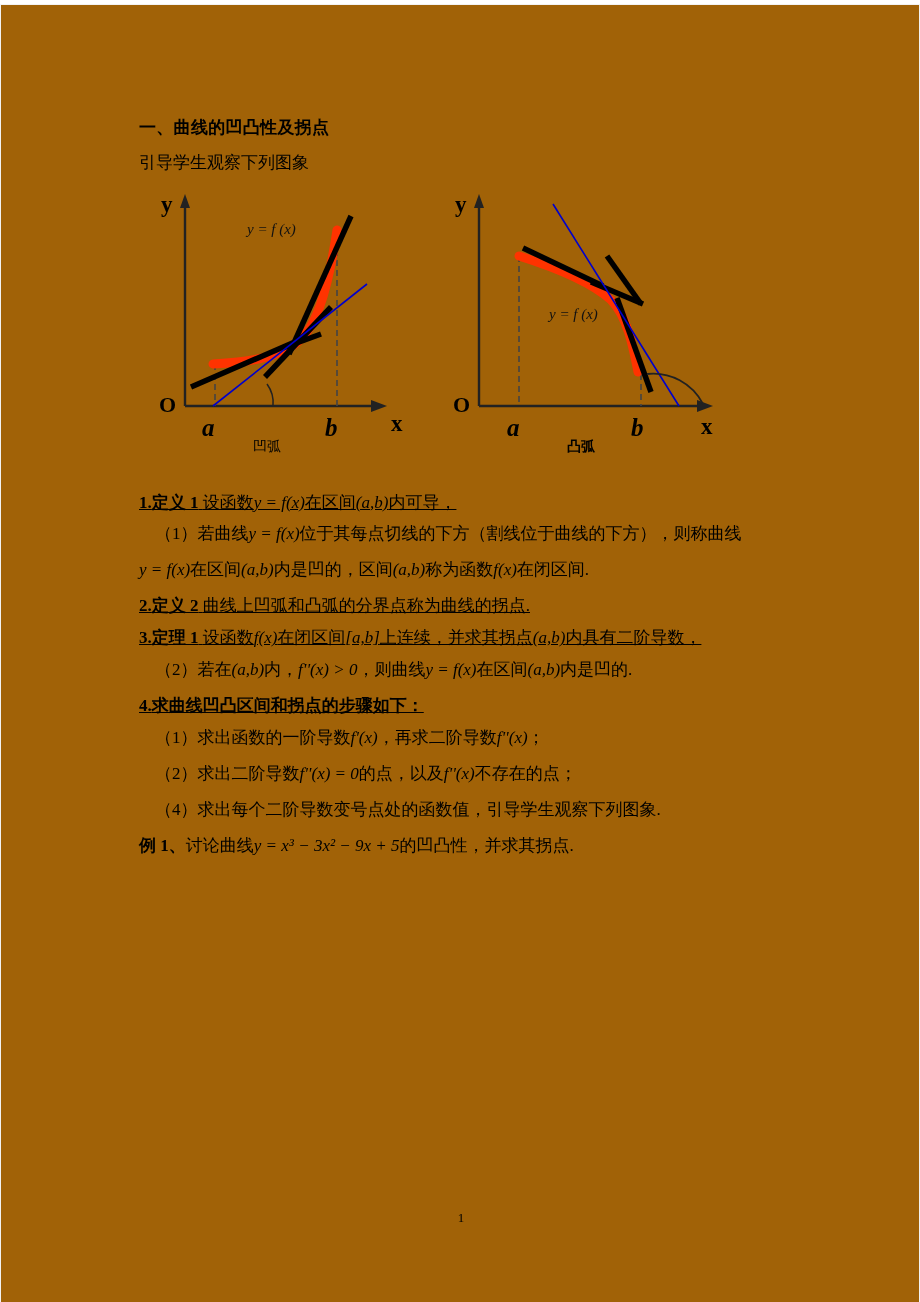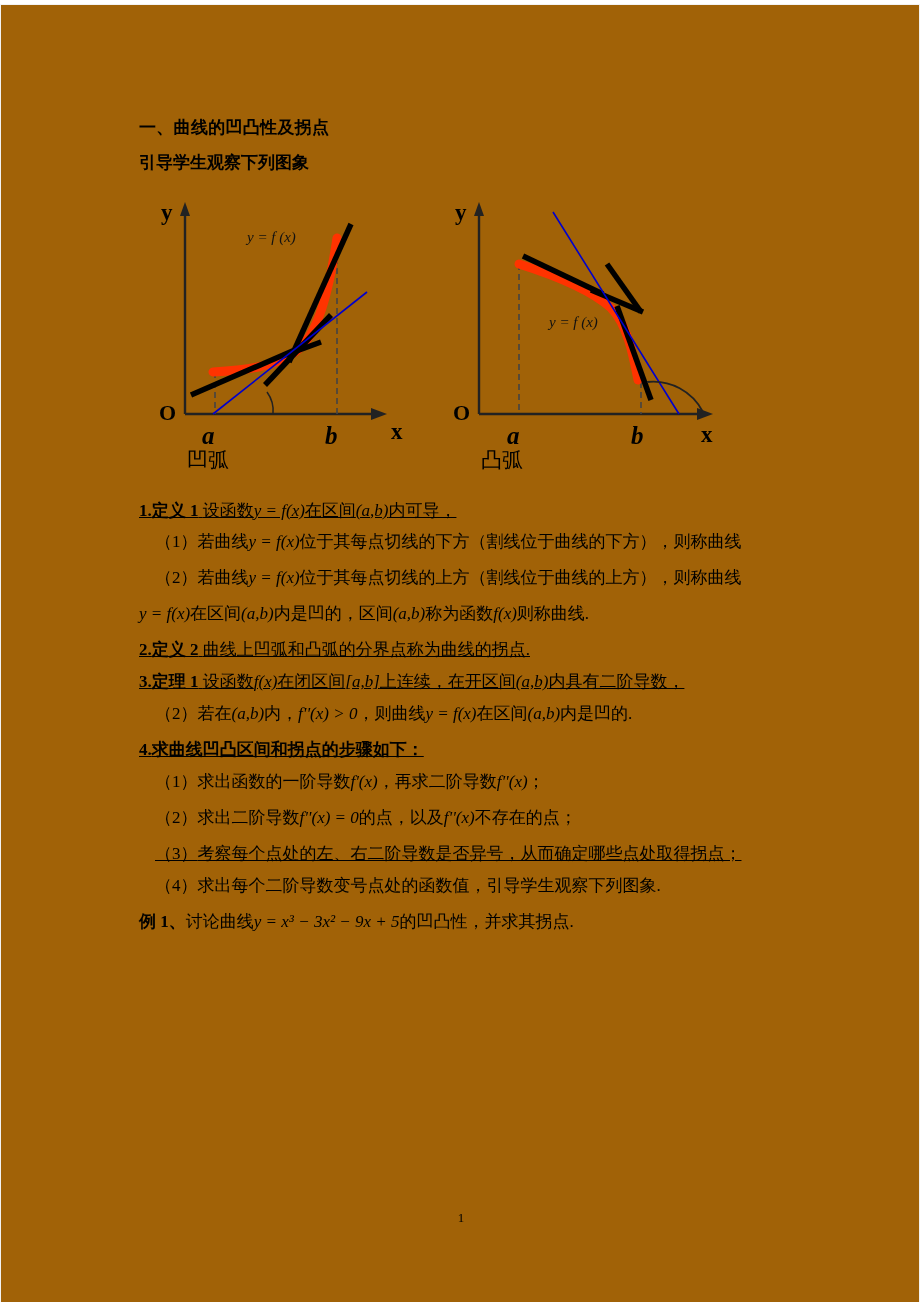--- a/index.html
+++ b/index.html
@@ -34,23 +34,22 @@
   
   .hdg {
     font-weight: bold;
     font-size: 17px;
     letter-spacing: .3px;
     margin: 0 0 14px 0;
     line-height: 1.25;
   }
   .sub {
     font-size: 17px;
-    margin: 0 0 20px 0;
+    margin: 0 0 12px 0;
     line-height: 1.25;
-    font-weight: bold;
   }
   .para {
     font-size: 17px;
     line-height: 1.35;
     margin: 0 0 13px 0;
   }
   .para.tight { margin-bottom: 9px; text-decoration: underline; }
   .para.ind { padding-left: 16px; }
   .b { font-weight: bold; }
   .mi {
@@ -71,26 +70,26 @@
     width: 300px;
     height: 300px;
   }
   .fig-left  { left: 16px; }
   .fig-right { left: 312px; }
   .fig svg { display: block; }
   .fig-caption {
     position: absolute;
     top: 252px;
     width: 300px;
-    text-align: left;
-    font-size: 21px;
+    text-align: center;
+    font-size: 14px;
     font-family: "Liberation Sans", sans-serif;
   }
   .fig-left .fig-caption  { left: 32px; width: 160px; }
-  .fig-right .fig-caption { left: 30px; width: 200px; }
+  .fig-right .fig-caption { left: 30px; width: 200px; font-weight: bold; }
 
   .pagenum {
     position: absolute;
     left: 0;
     top: 1205px;
     width: 920px;
     text-align: center;
     font-size: 13px;
     font-family: "Liberation Serif", serif;
   }
@@ -176,58 +175,52 @@
     <div class="para tight">
       <span class="b">1.</span><span class="b">定义 1</span>
       <span>设函数</span><span class="mi">y = f(x)</span><span>在区间</span><span class="mi">(a,b)</span><span>内可导，</span>
     </div>
 
     <div class="para ind">
       <span>（1）</span><span>若曲线</span><span class="mi">y = f(x)</span><span>位于其每点切线的下方（割线位于曲线的下方），则称曲线</span>
     </div>
 
 
-    <div class="para ind">
-      <span>（2）</span><span>若曲线</span><span class="mi">y = f(x)</span><span>位于其每点切线的上方（割线位于曲线的上方），则称曲线</span>
-    </div>
 
     <div class="para">
-      <span class="mi">y = f(x)</span><span>在区间</span><span class="mi">(a,b)</span><span>内是凹的，区间</span><span class="mi">(a,b)</span><span>称为函数</span><span class="mi">f(x)</span><span>则称曲线.</span>
+      <span class="mi">y = f(x)</span><span>在区间</span><span class="mi">(a,b)</span><span>内是凹的，区间</span><span class="mi">(a,b)</span><span>称为函数</span><span class="mi">f(x)</span><span>在闭区间.</span>
     </div>
 
     <div class="para tight">
       <span class="b">2.</span><span class="b">定义 2</span>
       <span>曲线上凹弧和凸弧的分界点称为曲线的拐点.</span>
     </div>
 
     <div class="para tight">
       <span class="b">3.</span><span class="b">定理 1</span>
-      <span>设函数</span><span class="mi">f(x)</span><span>在闭区间</span><span class="mi">[a,b]</span><span>上连续，在开区间</span><span class="mi">(a,b)</span><span>内具有二阶导数，</span>
+      <span>设函数</span><span class="mi">f(x)</span><span>在闭区间</span><span class="mi">[a,b]</span><span>上连续，并求其拐点</span><span class="mi">(a,b)</span><span>内具有二阶导数，</span>
     </div>
 
 
     <div class="para ind">
       <span>（2）</span><span>若在</span><span class="mi">(a,b)</span><span>内，</span><span class="mi">f''(x) &gt; 0</span><span>，则曲线</span><span class="mi">y = f(x)</span><span>在区间</span><span class="mi">(a,b)</span><span>内是凹的.</span>
     </div>
 
     <div class="para tight">
       <span class="b">4.</span><span class="b">求曲线凹凸区间和拐点的步骤如下：</span>
     </div>
 
     <div class="para ind">
       <span>（1）</span><span>求出函数的一阶导数</span><span class="mi">f'(x)</span><span>，再求二阶导数</span><span class="mi">f''(x)</span><span>；</span>
     </div>
 
     <div class="para ind">
       <span>（2）</span><span>求出二阶导数</span><span class="mi">f''(x) = 0</span><span>的点，以及</span><span class="mi">f''(x)</span><span>不存在的点；</span>
     </div>
 
-    <div class="para ind tight">
-      <span>（3）</span><span>考察每个点处的左、右二阶导数是否异号，从而确定哪些点处取得拐点；</span>
-    </div>
 
     <div class="para ind">
       <span>（4）</span><span>求出每个二阶导数变号点处的函数值，引导学生观察下列图象.</span>
     </div>
 
     <div class="para">
       <span class="b">例 1、</span><span>讨论曲线</span><span class="mi">y = x³ − 3x² − 9x + 5</span><span>的凹凸性，并求其拐点.</span>
     </div>
 
   </div>

